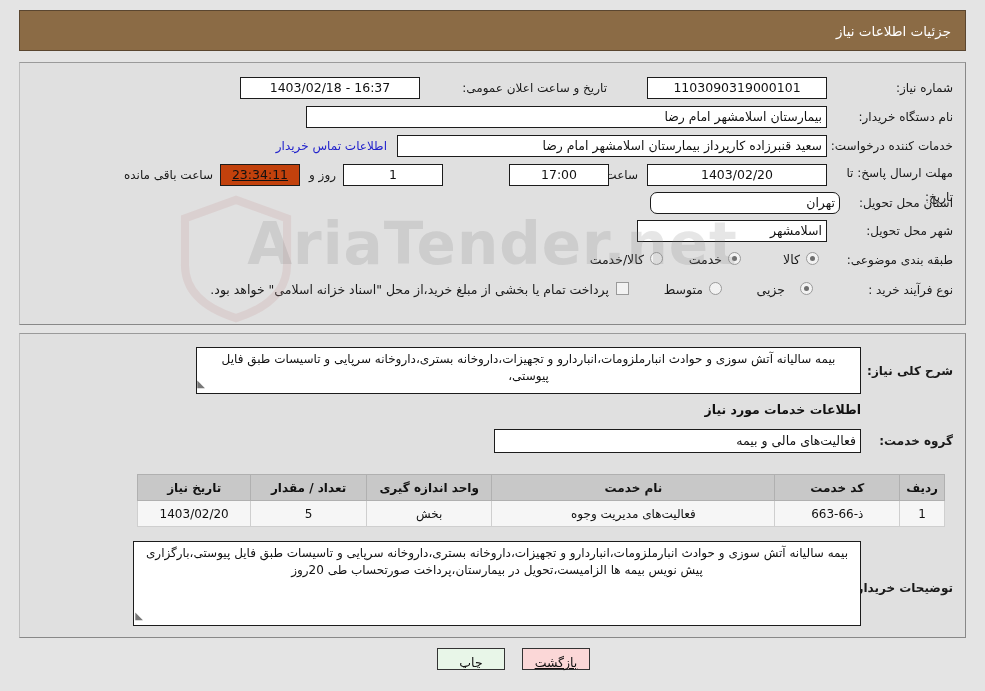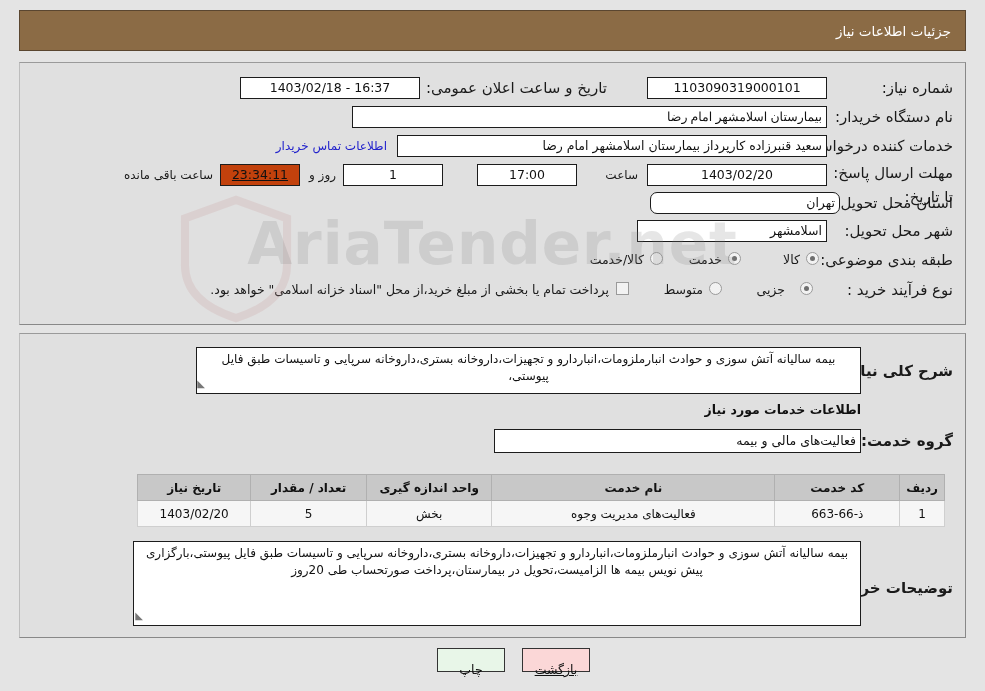--- a/index.html
+++ b/index.html
@@ -43,21 +43,21 @@
     border: 1px solid #888888;
     border-top-color: #9a9a9a;
     border-left-color: #bdbdbd;
   }
   #panel-top    { top: 62px; right: 19px; left: 19px; height: 263px; }
   #panel-bottom { top: 333px; right: 19px; left: 19px; height: 305px; }
 
   
   .lbl {
     position: absolute;
-    font-size: 15px;
+    font-size: 12px;
     color: #1a1a1a;
     white-space: nowrap;
     line-height: 15px;
   }
   .lbl-2l { line-height: 24px; white-space: normal; width: 120px; }
 
   .fld {
     position: absolute;
     background: #ffffff;
     border: 1px solid #1c1c1c;
@@ -191,21 +191,21 @@
   .btn {
     position: absolute;
     height: 22px;
     border: 1px solid #333333;
     font-size: 12.5px;
     line-height: 20px;
     text-align: center;
     color: #111111;
     cursor: pointer;
     font-family: "DejaVu Sans", "Liberation Sans", sans-serif;
-    padding: 11px;
+    padding: 4px;
   }
   .btn-print  { background: #e8f6e8; }
   .btn-back   { background: #fbd7d7; }
 
   
   .wm {
     position: absolute;
     top: 210px; left: 0; right: 0;
     text-align: center;
     pointer-events: none;
@@ -242,30 +242,30 @@
 
   <div class="panel" id="panel-top">
 
     <div class="lbl" style="top:18px; right:12px; width:120px;">شماره نیاز:</div>
     <div class="fld" style="top:14px; right:138px; width:180px;">1103090319000101</div>
 
     <div class="lbl" style="top:18px; right:358px;">تاریخ و ساعت اعلان عمومی:</div>
     <div class="fld" style="top:14px; right:545px; width:180px;">16:37 - 1403/02/18</div>
 
     <div class="lbl" style="top:47px; right:12px; width:120px;">نام دستگاه خریدار:</div>
-    <div class="fld rtltext" style="top:43px; right:138px; width:475px;font-family:Liberation Serif, serif;">بیمارستان اسلامشهر   امام رضا</div>
+    <div class="fld rtltext" style="top:43px; right:138px; width:521px;">بیمارستان اسلامشهر   امام رضا</div>
 
     <div class="lbl" style="top:76px; right:12px; width:120px;">خدمات کننده درخواست:</div>
     <div class="fld rtltext" style="top:72px; right:138px; width:430px;">سعید قنبرزاده کارپرداز بیمارستان اسلامشهر   امام رضا</div>
     <div class="link" style="top:72px; right:578px;">اطلاعات تماس خریدار</div>
 
     <div class="lbl lbl-2l" style="top:98px; right:12px; width:124px;">مهلت ارسال پاسخ: تا تاریخ:</div>
     <div class="fld" style="top:101px; right:138px; width:180px;">1403/02/20</div>
     <div class="minilbl" style="top:101px; right:327px;">ساعت</div>
-    <div class="fld" style="top:101px; right:388px; width:100px;">17:00</div>
+    <div class="fld" style="top:101px; right:356px; width:100px;">17:00</div>
     <div class="fld" style="top:101px; right:522px; width:100px;">1</div>
     <div class="minilbl" style="top:101px; right:629px;">روز و</div>
     <div class="fld cream" style="top:101px; right:665px; width:80px;">23:34:11</div>
     <div class="minilbl" style="top:101px; right:752px;">ساعت باقی مانده</div>
 
     <div class="lbl" style="top:133px; right:12px; width:120px;">استان محل تحویل:</div>
     <div class="fld rtltext" style="top:129px; right:125px; width:190px;border-radius:7px;">تهران</div>
 
     <div class="lbl" style="top:161px; right:12px; width:120px;">شهر محل تحویل:</div>
     <div class="fld rtltext" style="top:157px; right:138px; width:190px;">اسلامشهر</div>

